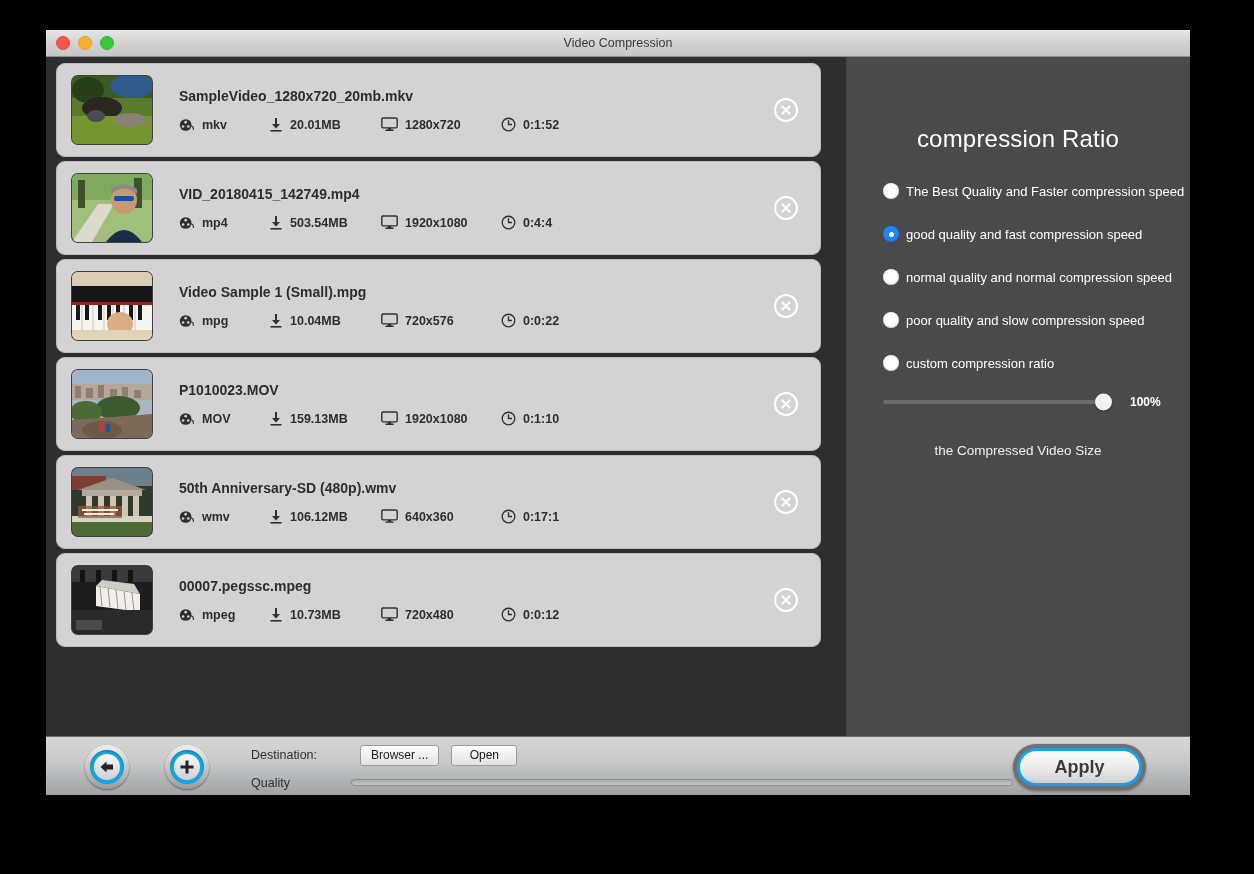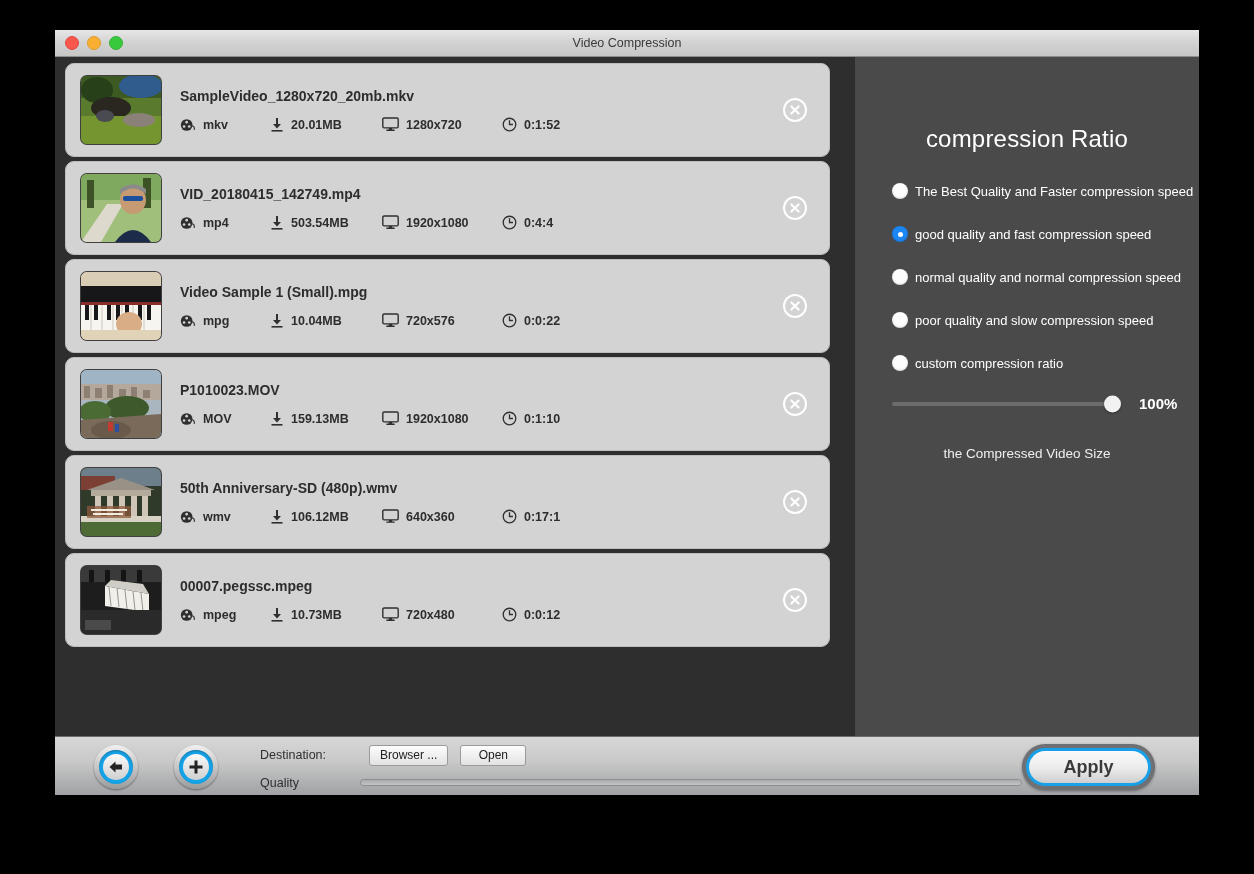--- a/index.html
+++ b/index.html
@@ -4,21 +4,21 @@
 <style>
   html, body {
     margin: 0; padding: 0;
     width: 1254px; height: 874px;
     background: #000;
     font-family: "Liberation Sans", sans-serif;
     overflow: hidden;
   }
   .app-window {
     position: absolute;
-    left: 55px; top: 30px;
+    left: 46px; top: 30px;
     width: 1144px; height: 765px;
     background: #84cc16;
     box-shadow: 0 2px 14px rgba(0,0,0,0.6);
     overflow: hidden;
   }
   
   .titlebar {
     position: relative;
     height: 26px;
     background: linear-gradient(to bottom, #e6e6e6 0%, #d2d2d2 50%, #c6c6c6 100%);
@@ -65,20 +65,21 @@
     position: relative;
     margin: 0 10px 4px 10px;
     height: 94px;
     background: #d3d3d3;
     border-radius: 9px;
     border: 1px solid #bdbdbd;
     display: flex;
     align-items: center;
     padding: 0 14px;
     box-sizing: border-box;
+    gap: 8px;
   }
   .thumb {
     width: 80px; height: 68px;
     border-radius: 7px;
     flex: 0 0 auto;
     border: 1px solid rgba(0,0,0,0.25);
     overflow: hidden;
     position: relative;
     background: #555;
   }
@@ -176,21 +177,21 @@
     right: -8px; top: 50%;
     transform: translateY(-50%);
     width: 17px; height: 17px;
     border-radius: 50%;
     background: #f2f2f2;
     box-shadow: 0 1px 2px rgba(0,0,0,0.4);
     cursor: pointer;
   }
   .slider-value {
     color: #fff;
-    font-size: 15px;
+    font-size: 12px;
     font-weight: bold;
     margin-left: 26px;
     width: 48px;
   }
   .size-label {
     text-align: center;
     color: #efefef;
     font-size: 13.5px;
     margin-top: 34px;
   }

